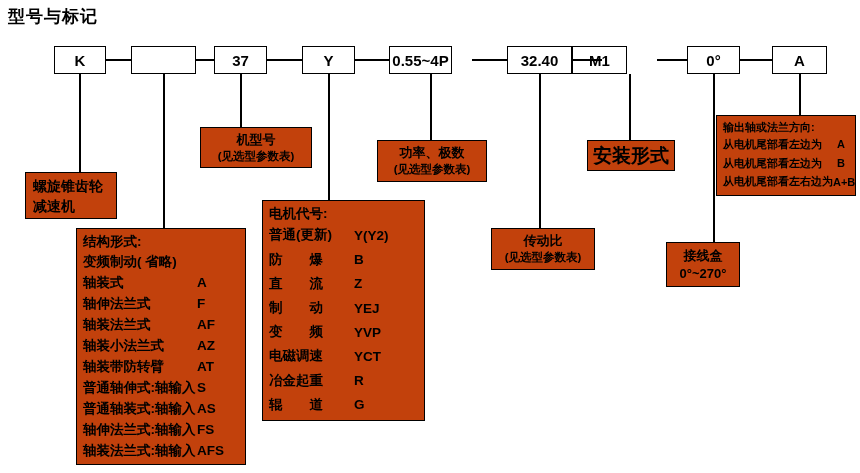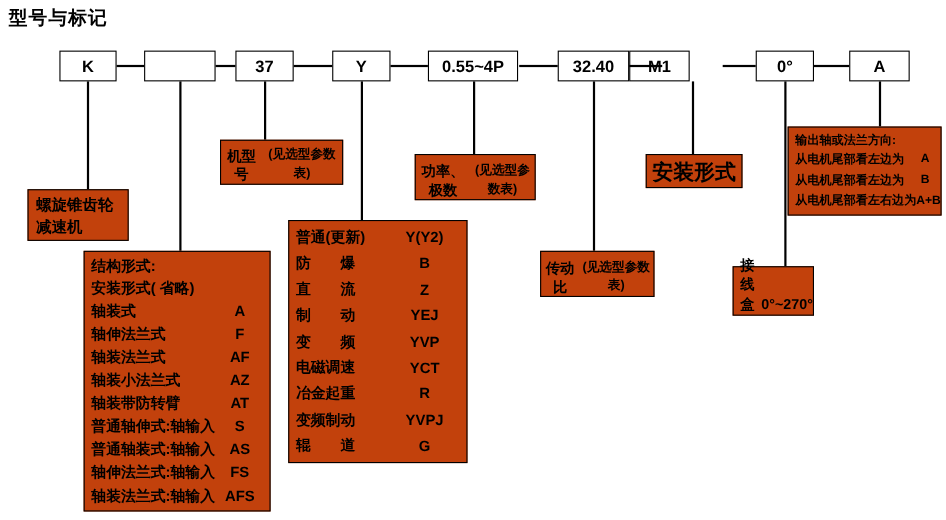--- a/index.html
+++ b/index.html
@@ -11,49 +11,49 @@
 
   .cbox { position:absolute; top:46px; height:28px; border:1.5px solid #000;
           display:flex; align-items:center; justify-content:center;
           font-size:15px; background:#fff; }
 
   .hline { position:absolute; top:59px; height:1.5px; background:#000; }
   .vline { position:absolute; width:1.5px; background:#000; }
 
   .dbox { position:absolute; border:1.5px solid #000; background:#c2410c; }
 
-  .center { display:flex; flex-direction:row; align-items:flex-end; justify-content:center; text-align:center; }
+  .center { display:flex; flex-direction:column; align-items:center; justify-content:center; text-align:center; }
 
   .small2 { font-size:11.5px; }
 
   .listbox { padding:3px 6px; display:flex; flex-direction:column; }
   .listrow { display:flex; justify-content:space-between; align-items:center; flex:1; }
   .listrow .lbl { white-space:pre; }
-  .listrow .code { text-align:center; white-space:pre; }
+  .listrow .code { white-space:pre; }
 
   .struct-box { font-size:13.5px; }
   .struct-box .code { width:42px; }
   .motor-box { font-size:13.5px; }
   .motor-box .code { width:64px; }
 
   .dir-box { font-size:11px; padding:4px 6px; display:flex; flex-direction:column; }
   .dir-box .listrow .code { width:34px; text-align:right; padding-right:4px; }
 </style>
 </head>
 <body>
 
 <div id="stage">
 
   <div class="page-title">型号与标记</div>
 
   <div class="cbox" style="left:54px;width:52px">K</div>
   <div class="cbox" style="left:131px;width:65px"></div>
   <div class="cbox" style="left:214px;width:53px">37</div>
   <div class="cbox" style="left:302px;width:53px">Y</div>
-  <div class="cbox" style="left:389px;width:82px">0.55~4P</div>
+  <div class="cbox" style="left:389px;width:63px">0.55~4P</div>
   <div class="cbox" style="left:507px;width:65px">32.40</div>
   <div class="cbox" style="left:572px;width:55px">M1</div>
   <div class="cbox" style="left:687px;width:53px">0°</div>
   <div class="cbox" style="left:772px;width:55px">A</div>
 
   <div class="hline" style="left:106px;width:25px"></div>
   <div class="hline" style="left:196px;width:18px"></div>
   <div class="hline" style="left:267px;width:35px"></div>
   <div class="hline" style="left:355px;width:34px"></div>
   <div class="hline" style="left:472px;width:35px"></div>
@@ -121,21 +121,21 @@
       </div>
   </div>
 
   <div class="dbox listbox struct-box" style="left:76px;top:228px;width:170px;height:237px">
     <div class="listrow">
         <span class="lbl">结构形式:</span>
       </div>
     <div style="display:flex;flex-direction:column;flex:11">
 
         <div class="listrow">
-          <span class="lbl">安装形式( 省略)</span>
+          <span class="lbl">变频制动( 省略)</span>
           <span class="code"></span>
         </div>
 
         <div class="listrow">
           <span class="lbl">轴装式</span>
           <span class="code">A</span>
         </div>
 
         <div class="listrow">
           <span class="lbl">轴伸法兰式</span>
@@ -174,20 +174,23 @@
         </div>
 
         <div class="listrow">
           <span class="lbl">轴装法兰式:轴输入</span>
           <span class="code">AFS</span>
         </div>
       </div>
   </div>
 
   <div class="dbox listbox motor-box" style="left:262px;top:200px;width:163px;height:221px">
+    <div class="listrow">
+        <span class="lbl">电机代号:</span>
+      </div>
     <div style="display:flex;flex-direction:column;flex:10">
 
         <div class="listrow">
           <span class="lbl">普通(更新)</span>
           <span class="code">Y(Y2)</span>
         </div>
 
         <div class="listrow">
           <span class="lbl">防　　爆</span>
           <span class="code">B</span>
@@ -212,24 +215,20 @@
         <div class="listrow">
           <span class="lbl">电磁调速</span>
           <span class="code">YCT</span>
         </div>
 
         <div class="listrow">
           <span class="lbl">冶金起重</span>
           <span class="code">R</span>
         </div>
 
-        <div class="listrow">
-          <span class="lbl">变频制动</span>
-          <span class="code">YVPJ</span>
-        </div>
 
         <div class="listrow">
           <span class="lbl">辊　　道</span>
           <span class="code">G</span>
         </div>
       </div>
   </div>
 
 </div>
 

